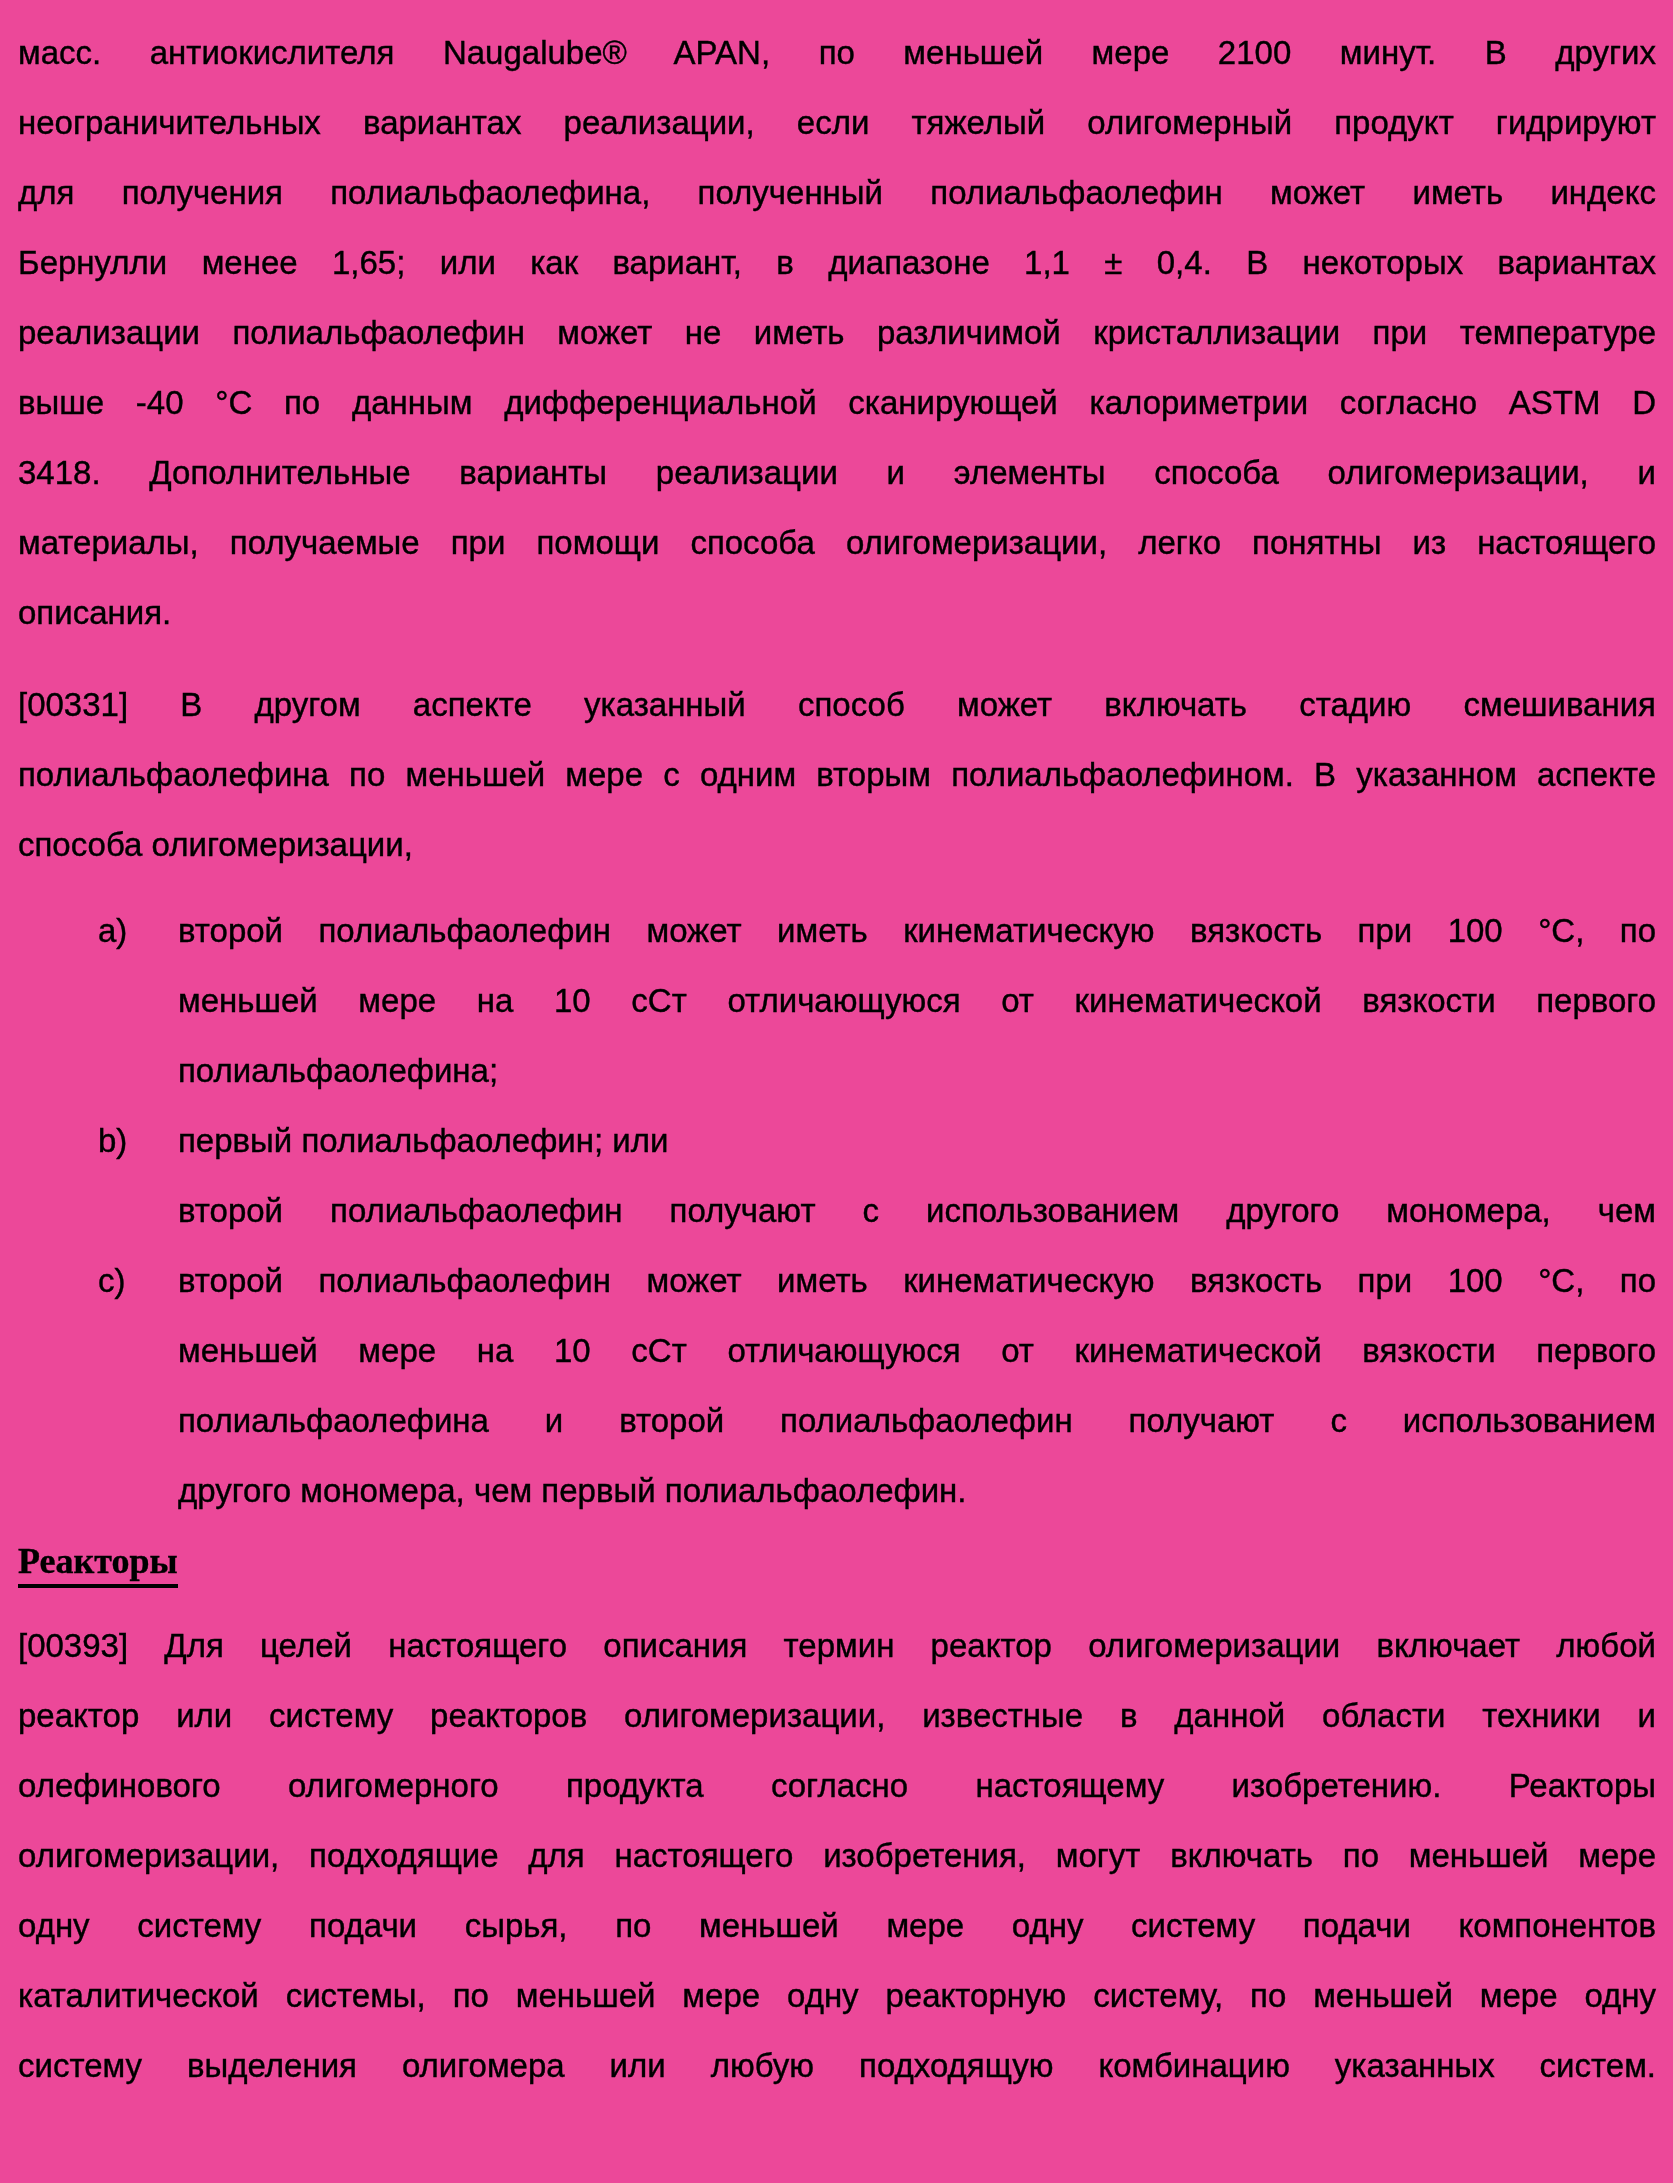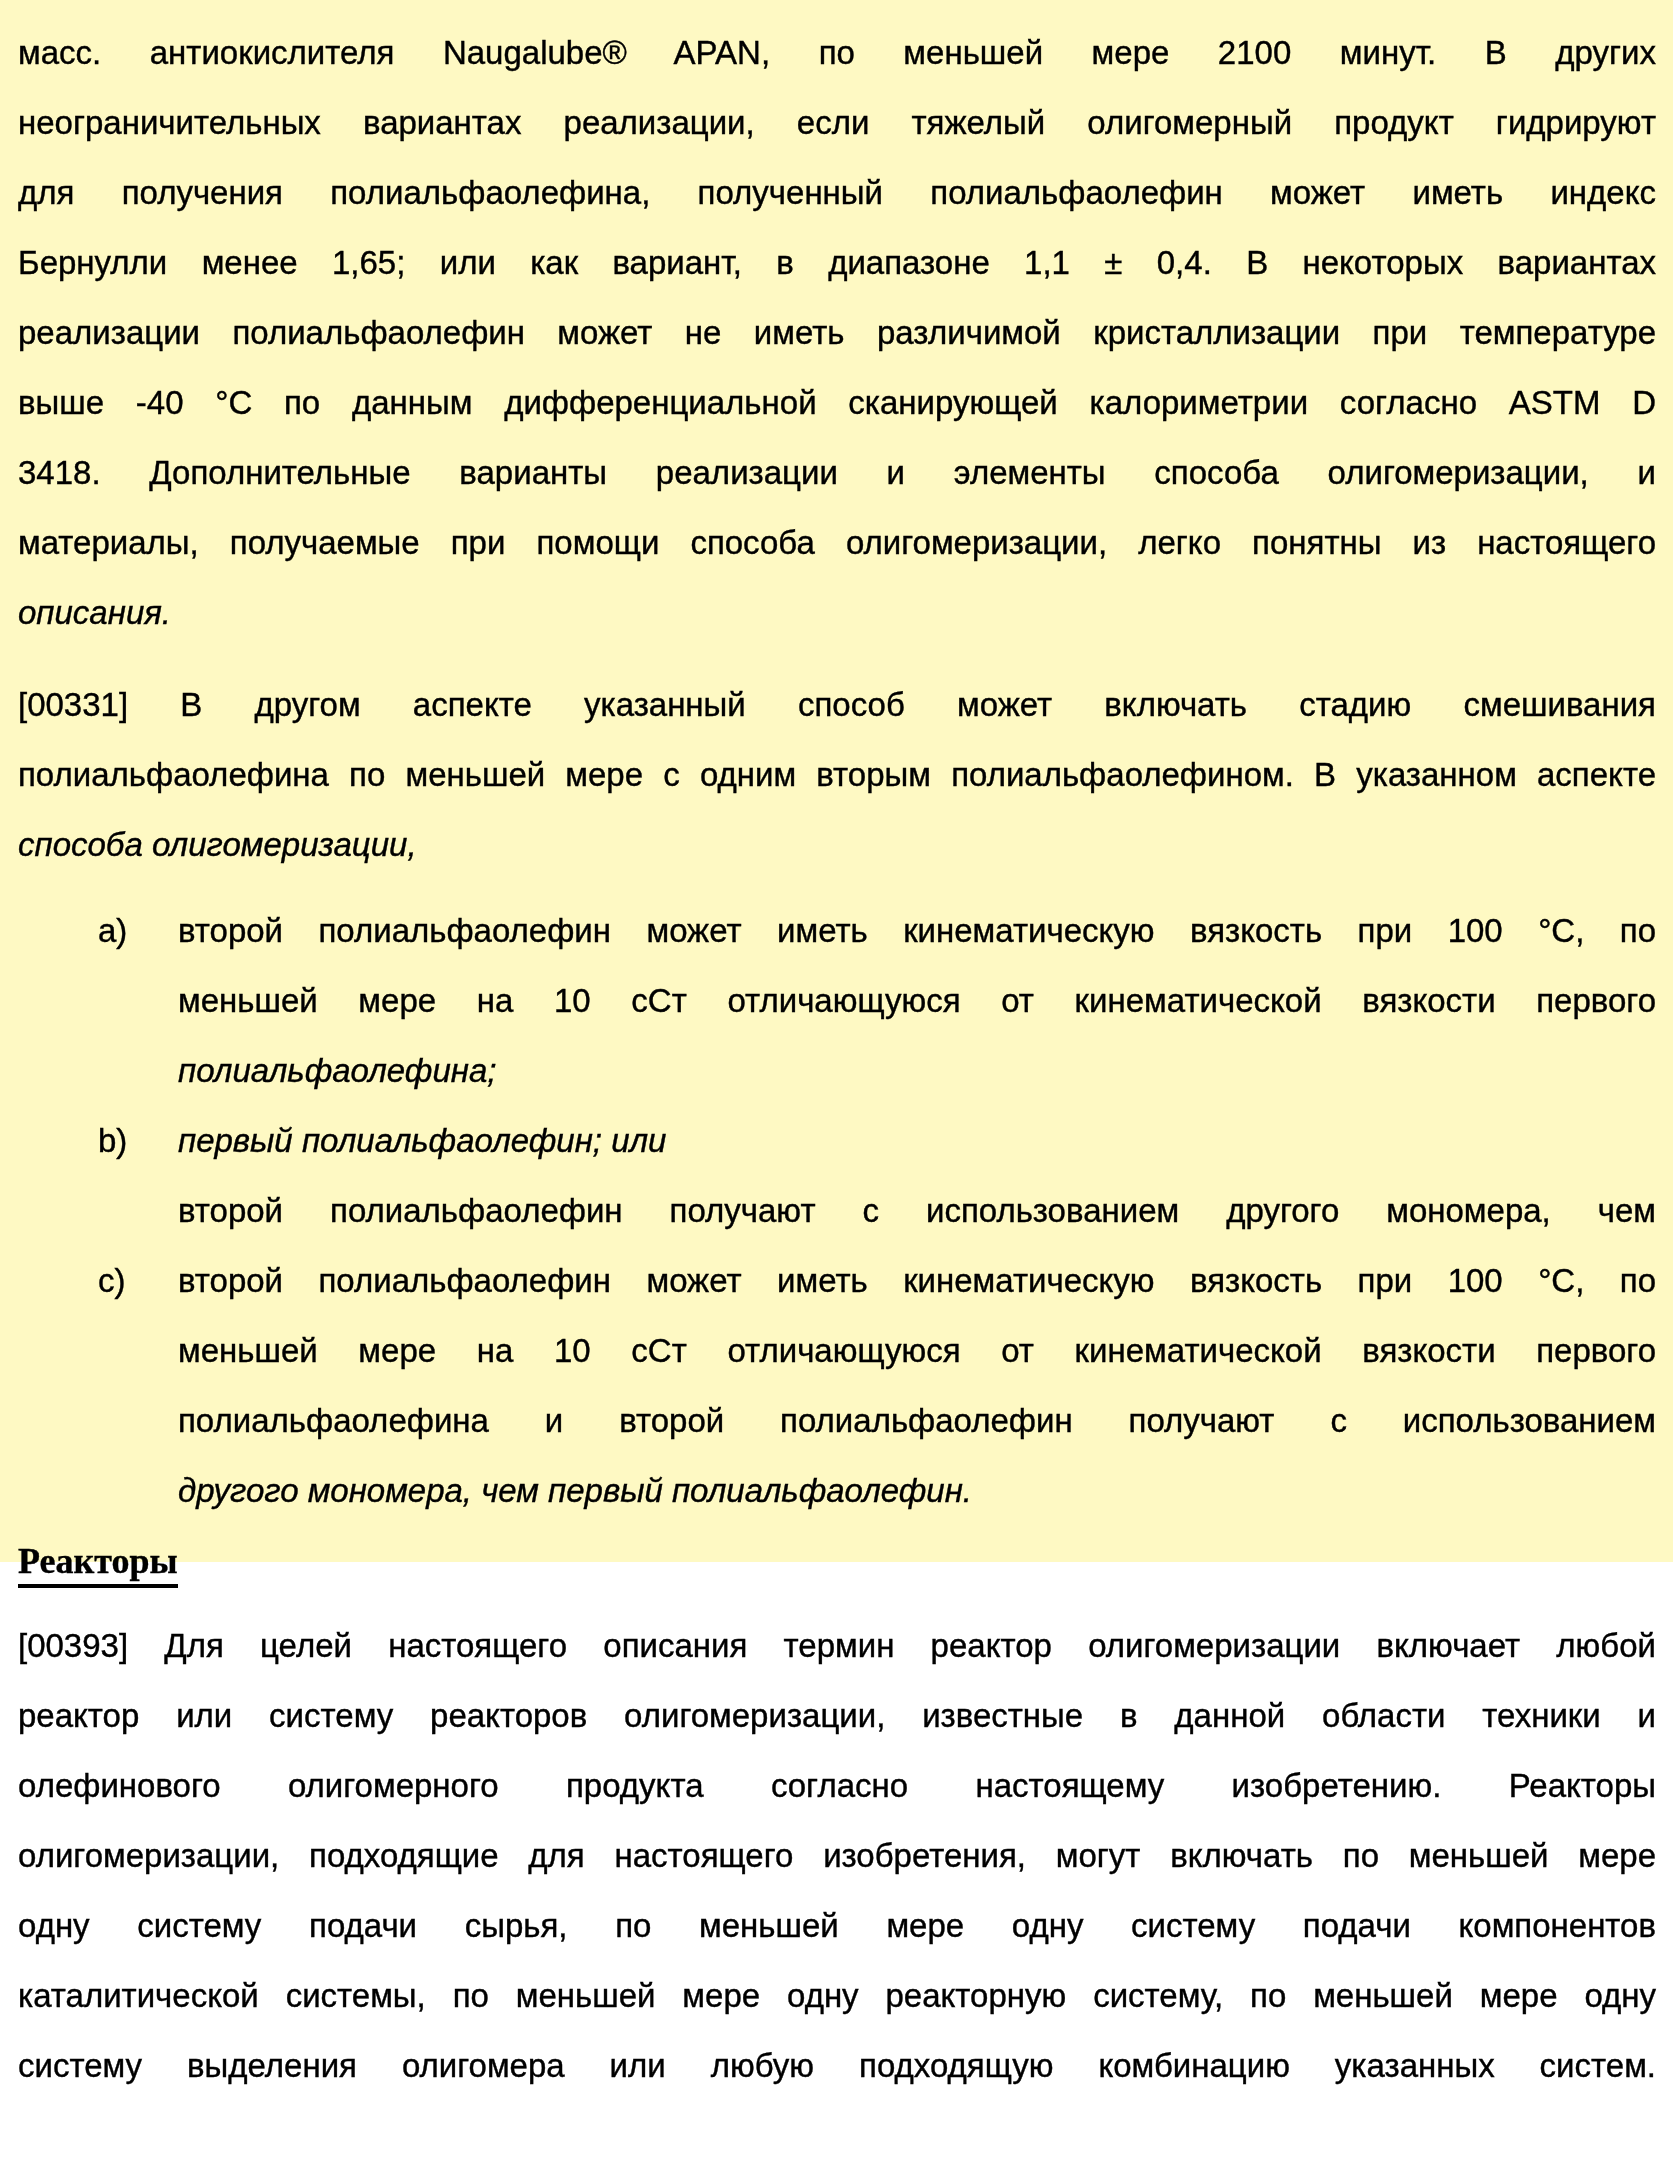--- a/index.html
+++ b/index.html
@@ -11,42 +11,41 @@
     width: 1674px;
     height: 2183px;
     overflow: hidden;
     font-family: "Liberation Sans", sans-serif;
     color: #000000;
     -webkit-text-stroke: 0.4px #000000;
   }
   .page {
     box-sizing: border-box;
     width: 1674px;
-    height: 1562px;
+    height: 2183px;
     padding: 18px 18px 0 18px;
-    background: #fef9c3;
+    background: #ec4899;
   }
   .para { display: block; }
   .line {
     font-size: 33px;
     line-height: 70px;
     height: 70px;
     white-space: normal;
     overflow: visible;
   }
   
   .line.j {
     text-align: justify;
     text-align-last: justify;
   }
   
   .line.l {
     text-align: right;
     text-align-last: left;
-    font-style: italic;
   }
   .gap-a { margin-top: 21.6px; }  
   .gap-b { margin-top: 16px; }  
   .gap-c { margin-top: 23px; }  
   .gap-d { margin-top: 15px; }  
 
   .list-item { position: relative; }
   .list-item .marker {
     position: absolute;
     left: 80px;

